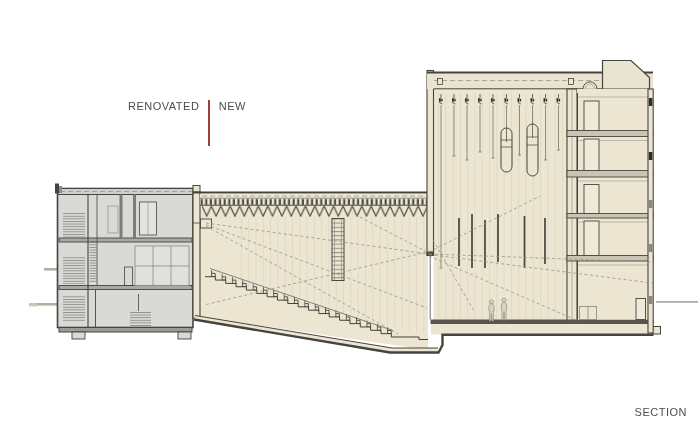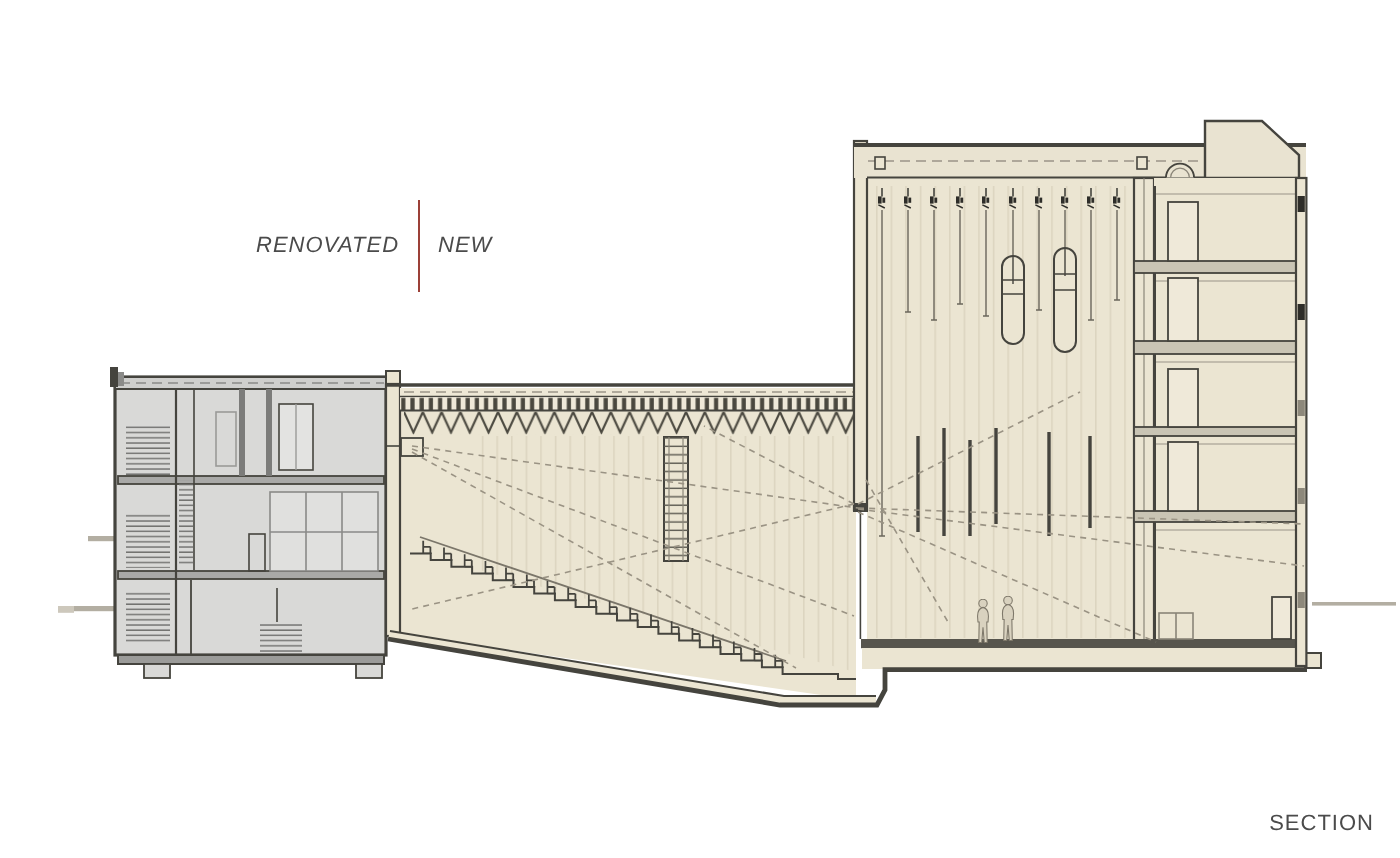--- a/index.html
+++ b/index.html
@@ -8,21 +8,21 @@
     font-family:"Liberation Sans", sans-serif;
   }
   .canvas{position:absolute;inset:0;}
   svg{position:absolute;left:0;top:0;}
   .lbl{
     position:absolute;font-size:11px;color:#4b4b4b;letter-spacing:.5px;
     white-space:nowrap;
   }
   .legend{
     position:absolute;left:128px;top:100px;height:46px;
-    display:flex;align-items:center;gap:9px;font-style:italic;
+    display:flex;align-items:flex-start;gap:9px;
   }
   .legend .divider{width:1.5px;height:46px;background:#9c4038;}
   .section-label{right:13px;bottom:11px;text-align:right;}
 </style>
 </head>
 <body>
 
 <div class="canvas">
 
 <svg width="700" height="429" viewBox="0 0 700 429">

